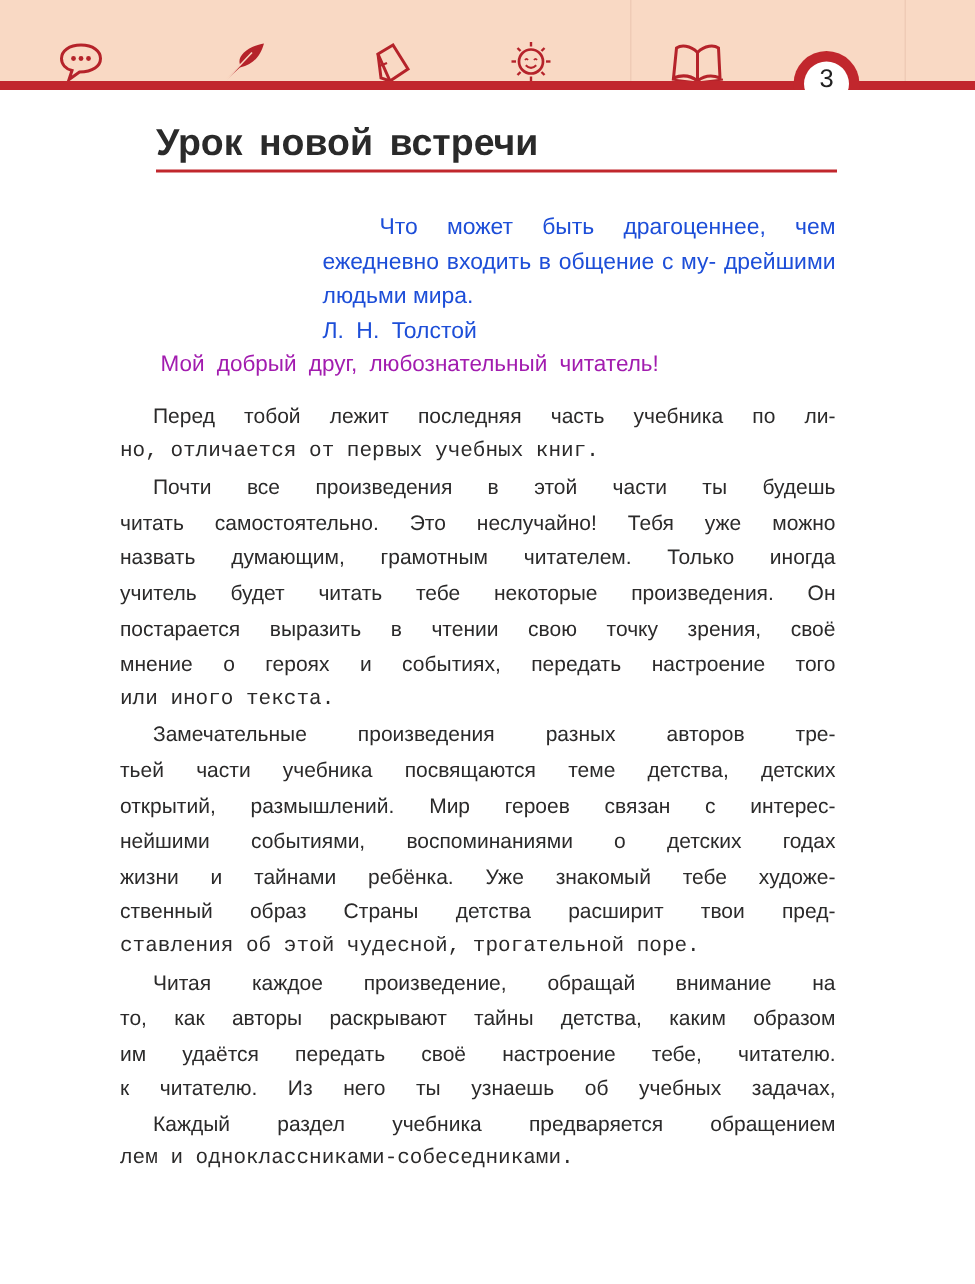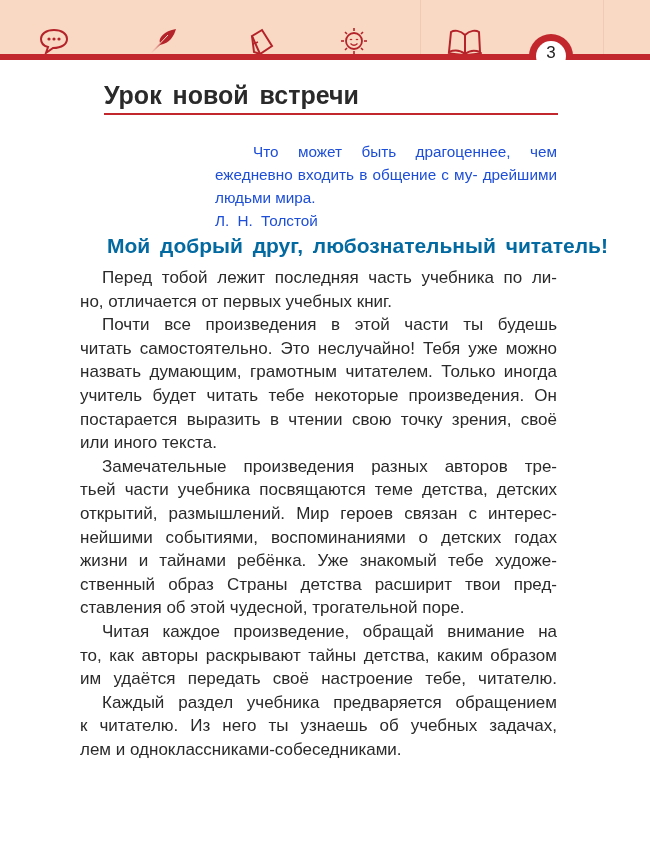--- a/index.html
+++ b/index.html
@@ -32,29 +32,29 @@
       word-spacing: 4px; margin: 0;
     }
     .title-rule { position: absolute; left: 104px; top: 113px; width: 454px; height: 2px; background: #c1272d; }
     .epigraph {
       position: absolute; left: 215px; top: 140px; width: 342px; font-size: 15.3px; line-height: 23px;
       text-align: justify; color: #1d4ed8;
     }
     .epigraph p { margin: 0; text-indent: 38px; text-align-last: left; }
     .epigraph .author { text-indent: 0; word-spacing: 4px; }
     .subtitle {
-      position: absolute; left: 107px; top: 234px; font-size: 21px; font-weight: bold; color: #0369a1;
+      position: absolute; left: 107px; top: 234px; font-size: 15px; font-weight: normal; color: #a21caf;
       word-spacing: 4px; margin: 0;
     }
     .body-text {
-      position: absolute; left: 80px; top: 266px; width: 477px; font-size: 17px; line-height: 23.6px;
+      position: absolute; left: 80px; top: 266px; width: 477px; font-size: 14px; line-height: 23.6px;
       color: #2b2a2a;
     }
     .body-text .line { display: block; text-align: justify; text-align-last: justify; white-space: nowrap; height: 23.6px; }
-    .body-text .line.last { text-align-last: left; }
+    .body-text .line.last { text-align-last: left; font-family: Liberation Mono, monospace; }
     .body-text .line.indent { padding-left: 22px; }
   </style>
 </head>
 <body>
 
 <div class="header-band">
   <div class="vline" style="left:420px"></div>
   <div class="vline" style="left:603px"></div>
 </div>
 
@@ -125,27 +125,28 @@
 <h2 class="subtitle">Мой добрый друг, любознательный читатель!</h2>
 
 <div class="body-text">
   <span class="line indent">Перед тобой лежит последняя часть учебника по ли-</span>
   <span class="line last">но, отличается от первых учебных книг.</span>
   <span class="line indent">Почти все произведения в этой части ты будешь</span>
   <span class="line">читать самостоятельно. Это неслучайно! Тебя уже можно</span>
   <span class="line">назвать думающим, грамотным читателем. Только иногда</span>
   <span class="line">учитель будет читать тебе некоторые произведения. Он</span>
   <span class="line">постарается выразить в чтении свою точку зрения, своё</span>
+  <span class="line">мнение о героях и событиях, передать настроение того</span>
   <span class="line last">или иного текста.</span>
   <span class="line indent">Замечательные произведения разных авторов тре-</span>
   <span class="line">тьей части учебника посвящаются теме детства, детских</span>
   <span class="line">открытий, размышлений. Мир героев связан с интерес-</span>
   <span class="line">нейшими событиями, воспоминаниями о детских годах</span>
   <span class="line">жизни и тайнами ребёнка. Уже знакомый тебе художе-</span>
   <span class="line">ственный образ Страны детства расширит твои пред-</span>
   <span class="line last">ставления об этой чудесной, трогательной поре.</span>
   <span class="line indent">Читая каждое произведение, обращай внимание на</span>
   <span class="line">то, как авторы раскрывают тайны детства, каким образом</span>
   <span class="line">им удаётся передать своё настроение тебе, читателю.</span>
+  <span class="line">к читателю. Из него ты узнаешь об учебных задачах,</span>
   <span class="line indent">Каждый раздел учебника предваряется обращением</span>
-  <span class="line">к читателю. Из него ты узнаешь об учебных задачах,</span>
   <span class="line last">лем и одноклассниками-собеседниками.</span>
 </div>
 
 </body></html>

